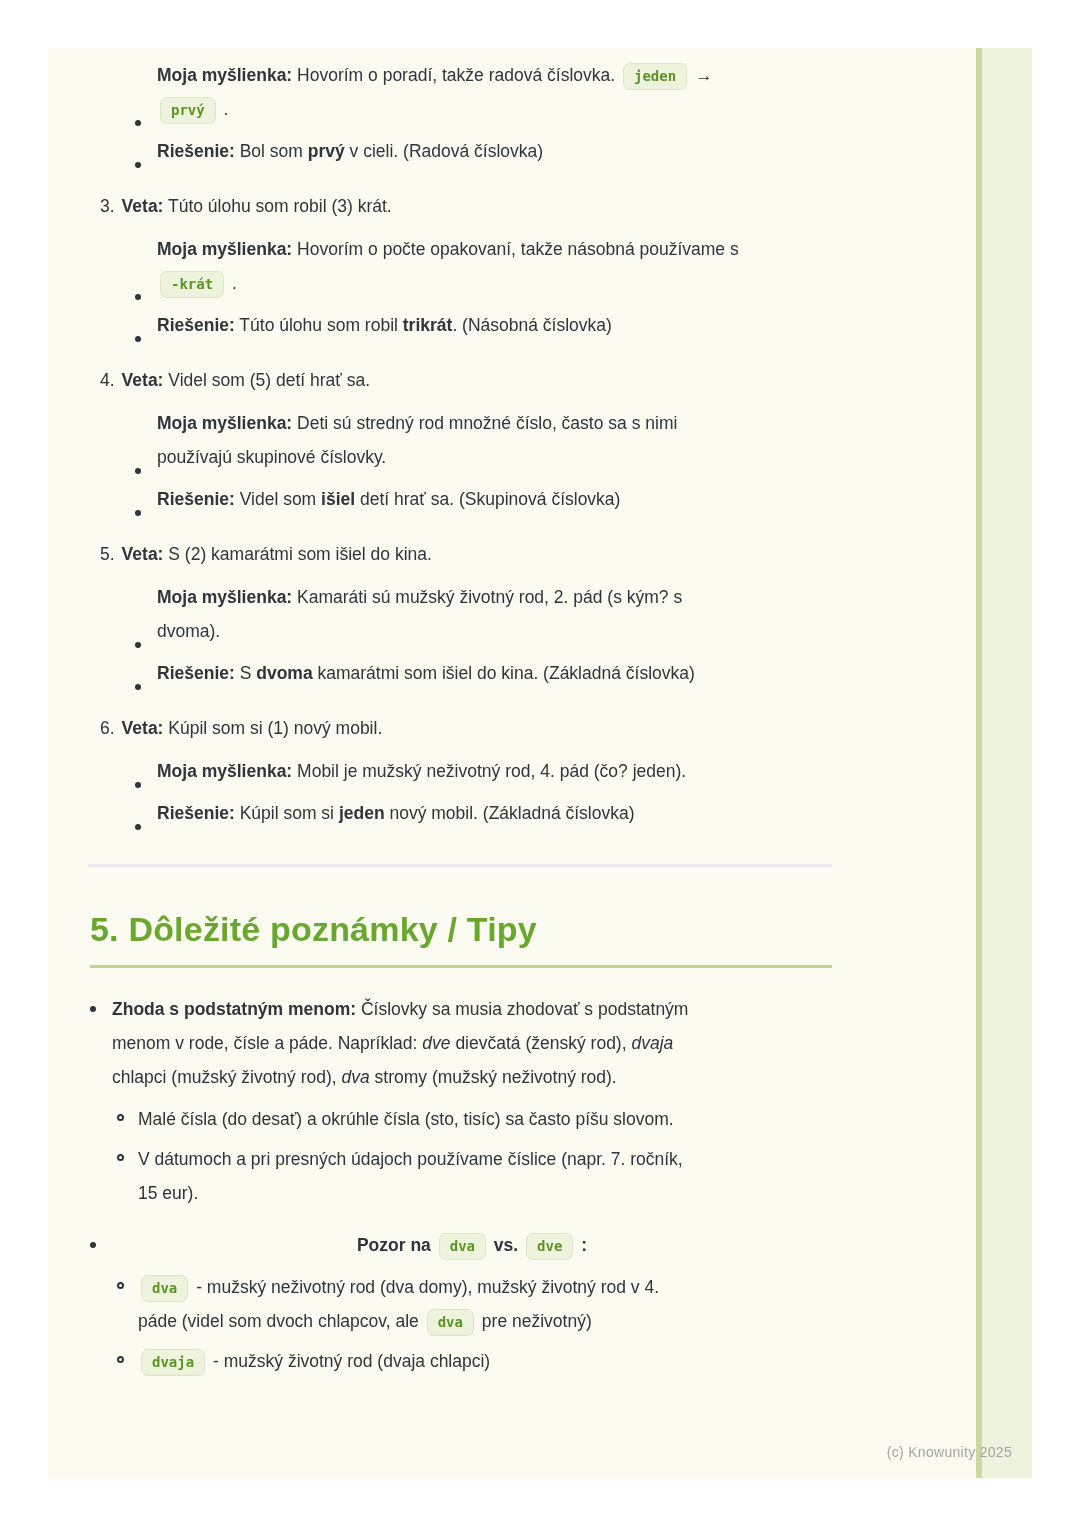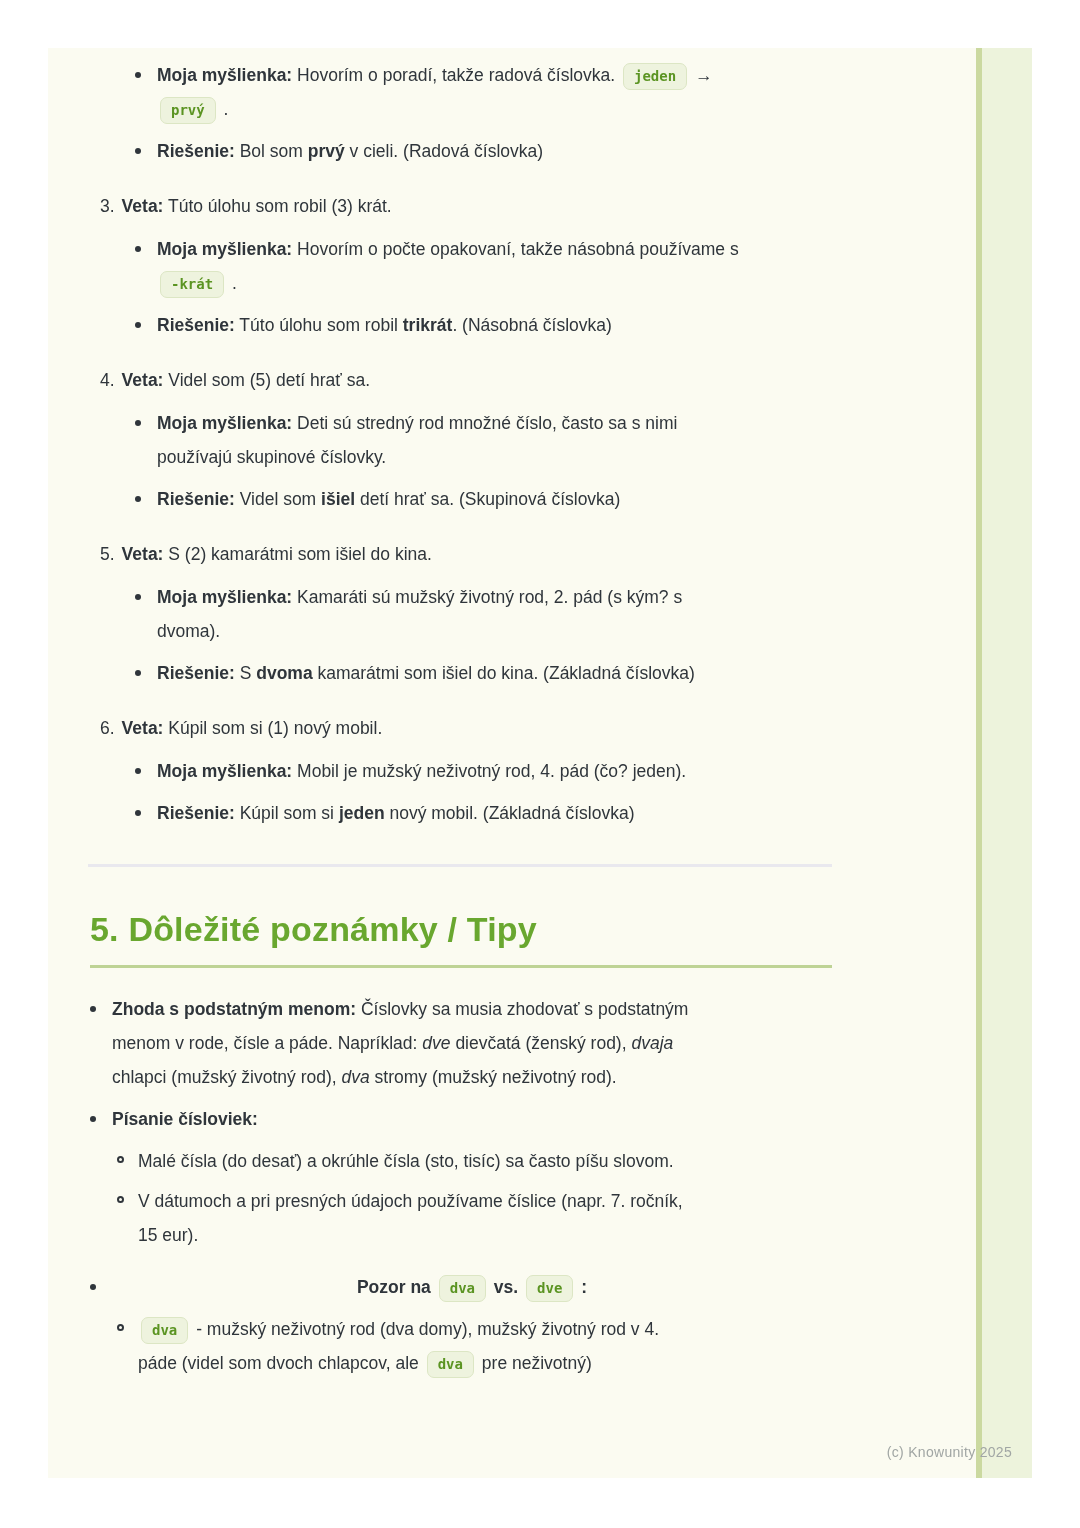--- a/index.html
+++ b/index.html
@@ -32,21 +32,21 @@
   }
   .content{
     position:absolute;left:40px;top:2px;width:744px;
     font-size:17.5px;line-height:34px;
   }
   .li{display:flex;margin:8px 0;}
   .li-body{flex:1 1 auto;white-space:pre-wrap;}
   .marker{flex:0 0 auto;}
   .dot{width:6px;height:6px;border-radius:50%;background:var(--ink);margin:14px 16px 0 0;}
   .circle{width:7px;height:7px;border-radius:50%;border:2px solid var(--ink);background:transparent;margin:12px 14px 0 0;}
-  .row-b1{padding-left:47px;}
+  .row-b1{padding-left:47px;align-items:flex-end;}
   .row-tip{padding-left:2px;}
   .row-sub{padding-left:29px;margin:6px 0;}
   .row-num{display:flex;padding-left:12px;margin:21px 0 9px;}
   .num{flex:0 0 auto;margin-right:7px;}
   .seg-b{font-weight:700;}
   .seg-i{font-style:italic;}
   .seg-c{
     display:inline-block;
     font-family:"DejaVu Sans Mono","Liberation Mono",monospace;
     font-size:14px;font-weight:700;line-height:1.3;
@@ -150,24 +150,20 @@
 
     <div class="tips">
 
       <div class="li row-tip">
         <span class="marker dot"></span>
         <div class="li-body"><span class="seg-b">Zhoda s podstatným menom:</span><span class="seg-n"> Číslovky sa musia zhodovať s podstatným
 menom v rode, čísle a páde. Napríklad: </span><span class="seg-i">dve</span><span class="seg-n"> dievčatá (ženský rod), </span><span class="seg-i">dvaja</span><span class="seg-n">
 chlapci (mužský životný rod), </span><span class="seg-i">dva</span><span class="seg-n"> stromy (mužský neživotný rod).</span></div>
       </div>
 
-      <div class="li row-tip">
-        <span class="marker dot"></span>
-        <div class="li-body"><span class="seg-b">Písanie čísloviek:</span></div>
-      </div>
       <div class="subs">
         <div class="li row-sub">
           <span class="marker circle"></span>
           <div class="li-body"><span class="seg-n">Malé čísla (do desať) a okrúhle čísla (sto, tisíc) sa často píšu slovom.</span></div>
         </div>
         <div class="li row-sub">
           <span class="marker circle"></span>
           <div class="li-body"><span class="seg-n">V dátumoch a pri presných údajoch používame číslice (napr. 7. ročník,
 15 eur).</span></div>
         </div>
@@ -176,19 +172,23 @@
       <div class="li row-tip" style="margin-top:18px;text-align:center;">
         <span class="marker dot"></span>
         <div class="li-body"><span class="seg-b">Pozor na </span><span class="seg-c">dva</span><span class="seg-b"> vs. </span><span class="seg-c">dve</span><span class="seg-b"> :</span></div>
       </div>
       <div class="subs">
         <div class="li row-sub">
           <span class="marker circle"></span>
           <div class="li-body"><span class="seg-c">dva</span><span class="seg-n"> - mužský neživotný rod (dva domy), mužský životný rod v 4.
 páde (videl som dvoch chlapcov, ale </span><span class="seg-c">dva</span><span class="seg-n"> pre neživotný)</span></div>
         </div>
+        <div class="li row-sub">
+          <span class="marker circle"></span>
+          <div class="li-body"><span class="seg-c">dvaja</span><span class="seg-n"> - mužský životný rod (dvaja chlapci)</span></div>
+        </div>
       </div>
 
     </div>
   </div>
 </div>
 
 <div class="watermark">(c) Knowunity 2025</div>
 
 </body></html>

